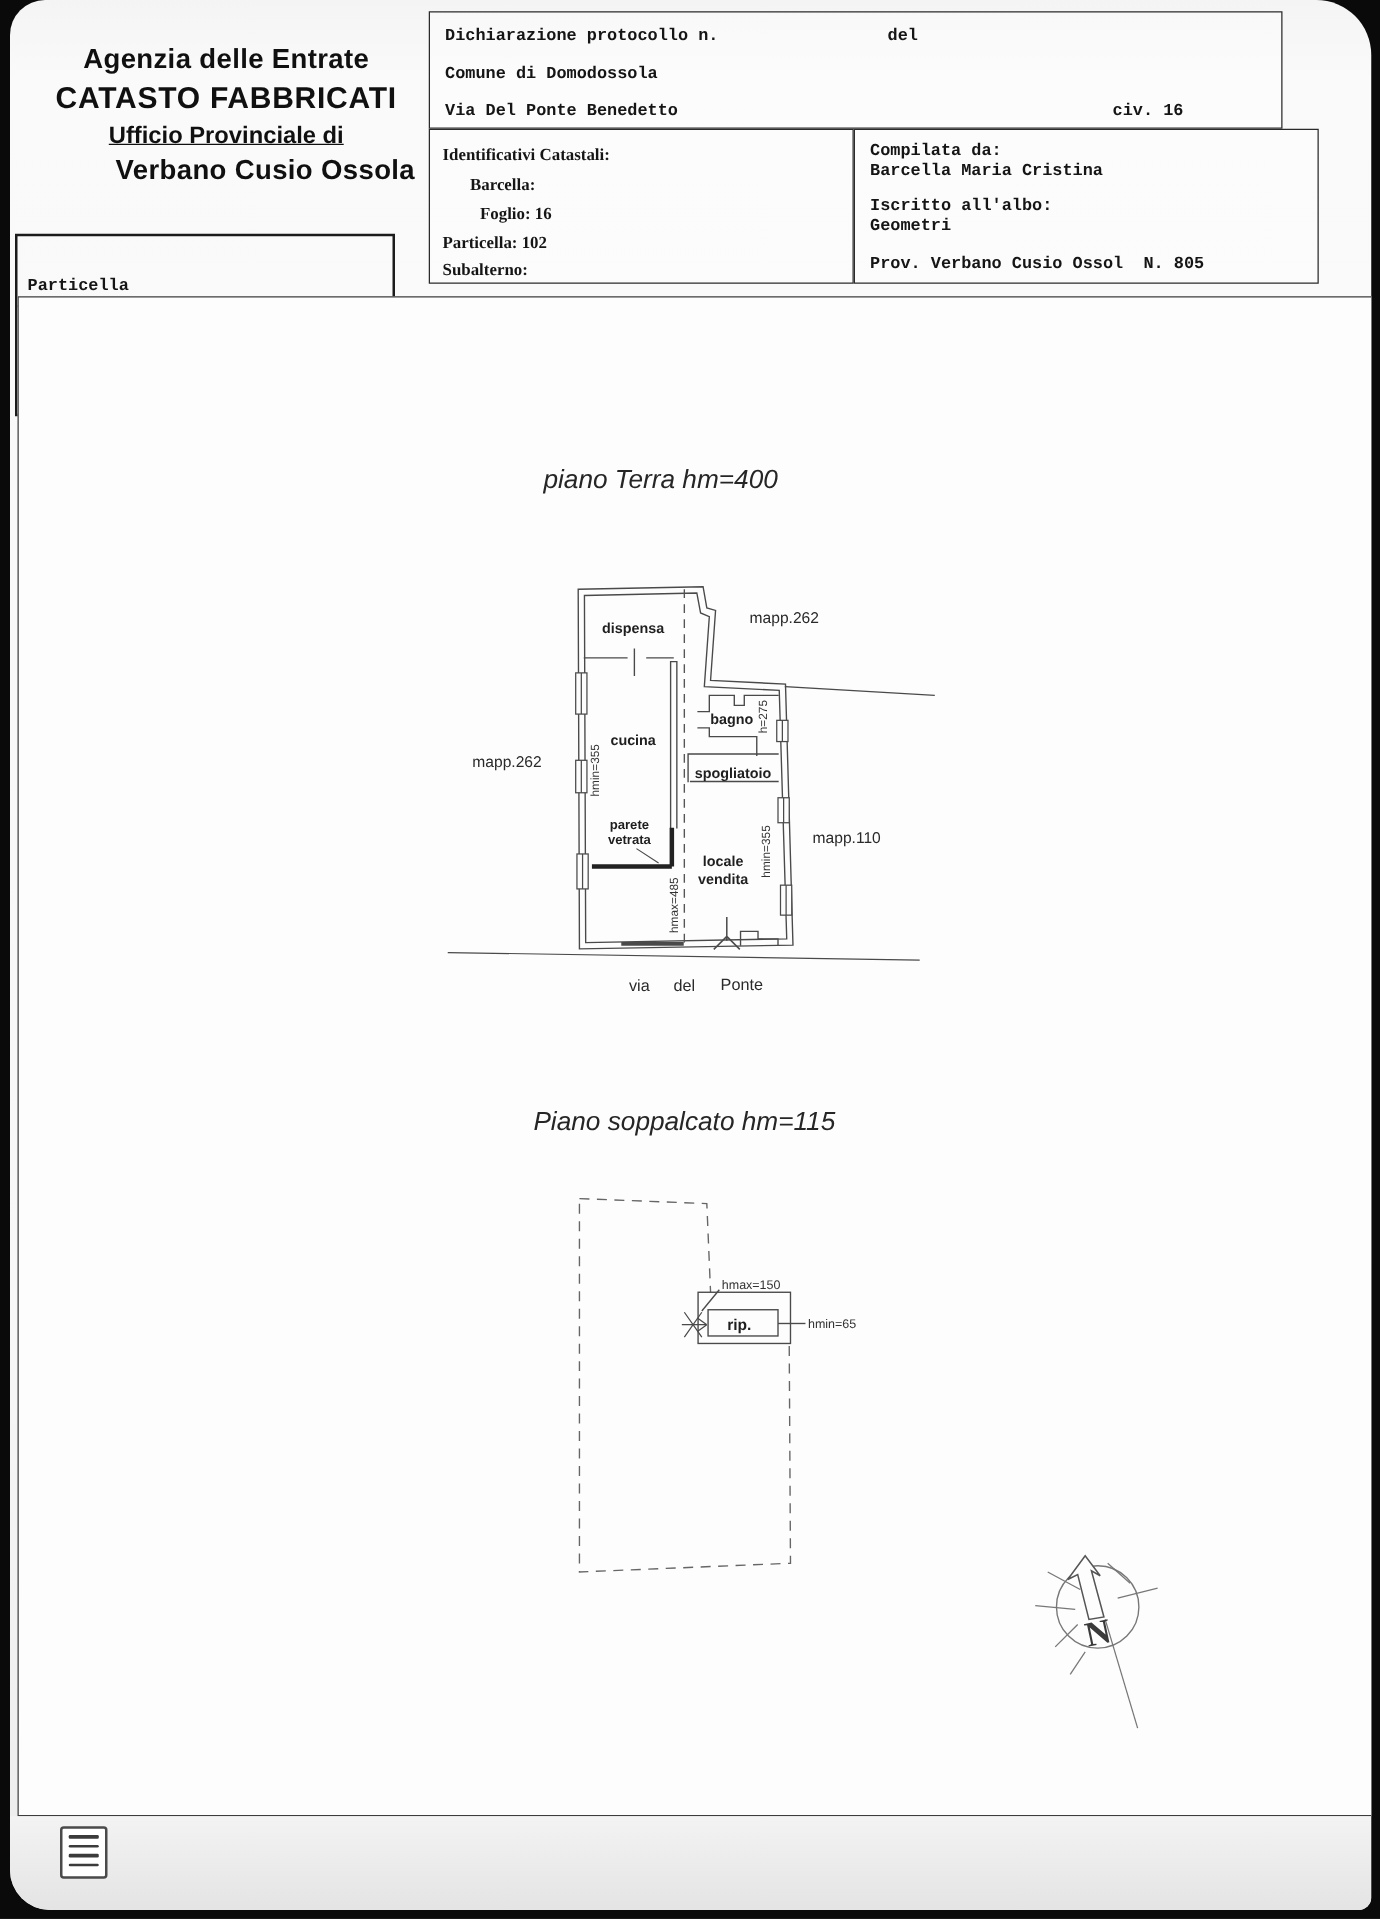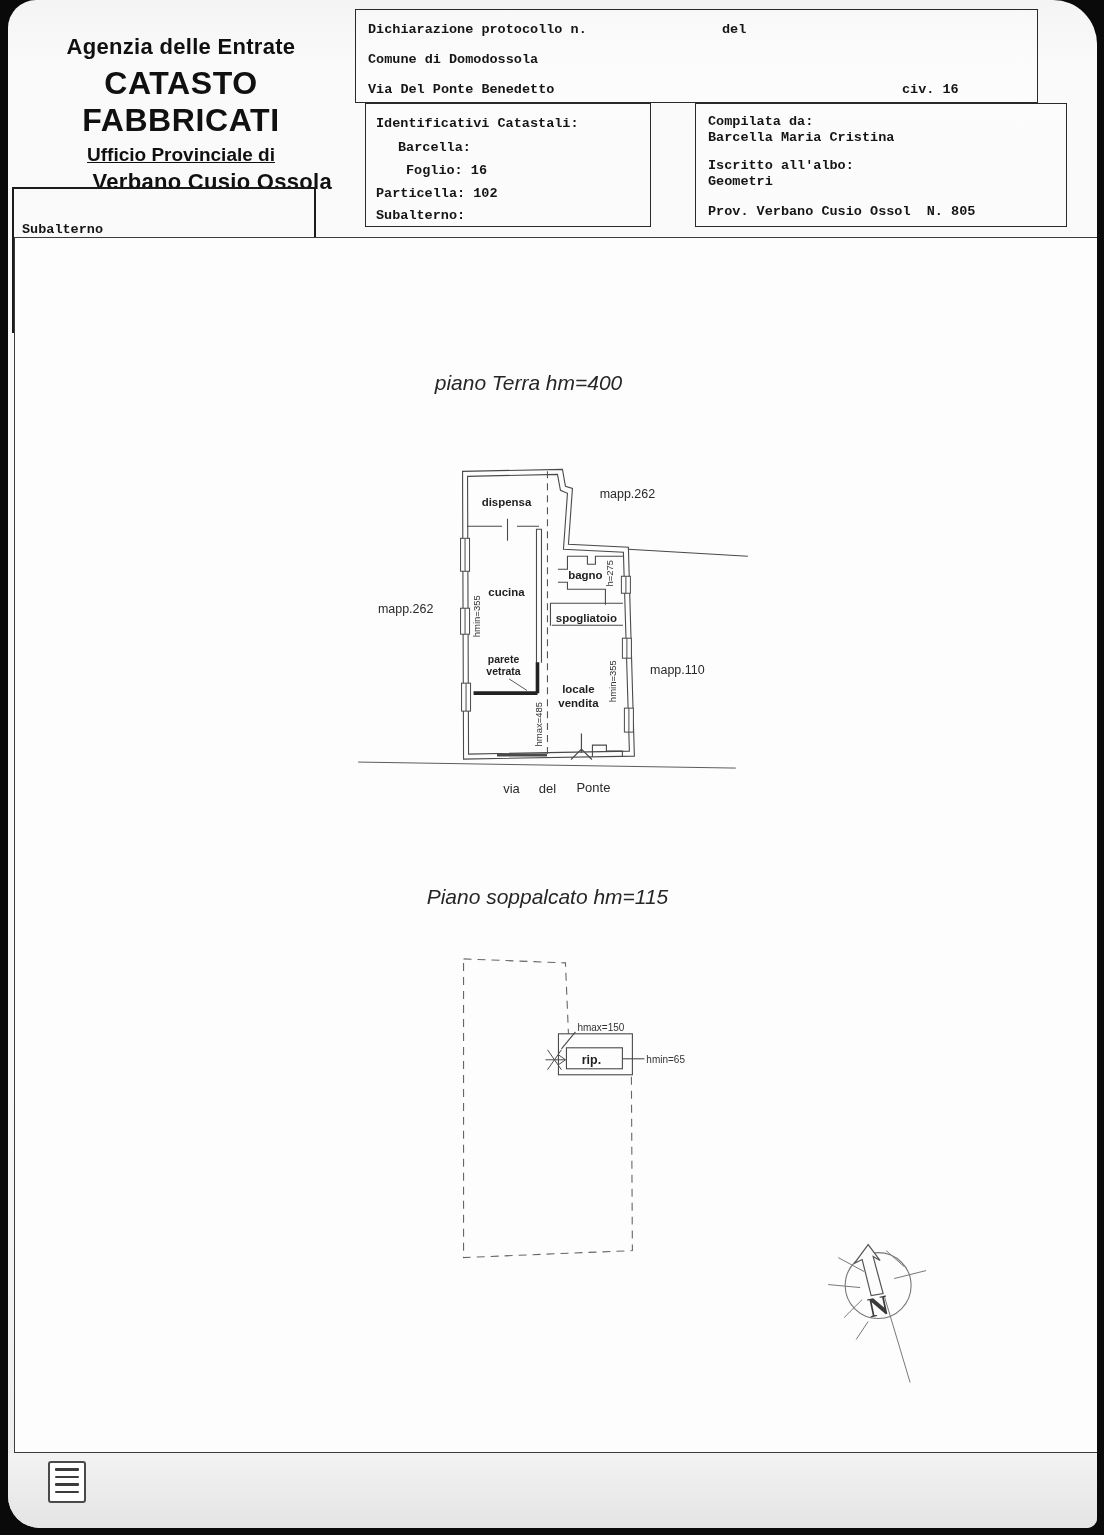--- a/index.html
+++ b/index.html
@@ -5,33 +5,33 @@
   html,body{margin:0;padding:0;background:#0a0a0a;}
   body{width:1104px;height:1535px;position:relative;overflow:hidden;
        font-family:"Liberation Sans",sans-serif;}
   .page{position:absolute;left:8px;top:0;right:7px;bottom:7px;
         background:linear-gradient(180deg,#f4f4f4 0%,#fafafa 4%,#f7f7f7 70%,#ececec 100%);
         border-radius:28px 44px 10px 32px;overflow:hidden;}
   .abs{position:absolute;}
   
   .agency{left:22px;top:34px;width:302px;text-align:center;color:#101010;}
   .agency .l1{font-size:22px;font-weight:700;letter-spacing:.3px;}
-  .agency .l2{font-size:32px;font-weight:700;letter-spacing:.6px;margin-top:5px;}
+  .agency .l2{font-size:24px;font-weight:700;letter-spacing:.6px;margin-top:5px;}
   .agency .l3{font-size:19px;font-weight:700;margin-top:5px;text-decoration:underline;}
   .agency .l4{font-size:22px;font-weight:700;margin-top:3px;letter-spacing:.3px;text-align:right;}
   
-  .box{border:1.6px solid #2a2a2a;background:rgba(255,255,255,.35);box-sizing:border-box;margin-left:12px;}
+  .box{border:1.6px solid #2a2a2a;background:rgba(255,255,255,.35);box-sizing:border-box;}
   .mono{font-family:"Liberation Mono",monospace;font-weight:700;font-size:13.5px;
         color:#151515;white-space:pre;}
   .plani{left:4px;top:187px;width:300px;border:2.2px solid #1b1b1b;}
   .plani .r1{height:22px;border-bottom:2.4px solid #1b1b1b;padding:3px 0 0 8px;}
   .plani .r2{height:22px;padding:3px 0 0 6px;position:relative;}
   .plani .scala{position:absolute;left:170px;top:3px;}
   .decl{left:335px;top:9px;width:683px;height:94px;}
-  .cata{left:345px;top:103px;width:286px;height:124px;}
+  .cata{left:335px;top:103px;width:340px;height:124px;font-family:Liberation Serif, serif;}
   .comp{left:675px;top:103px;width:372px;height:124px;}
   
   .sheet{left:6px;top:237px;width:1093px;height:1216px;border:1.6px solid #3c3c3c;
          box-sizing:border-box;background:#fdfdfd;}
   .sheet svg{position:absolute;left:0;top:0;}
   
   .footer{left:0;top:1453px;right:0;bottom:0;background:linear-gradient(180deg,#f3f3f3,#e4e4e4);}
   .doc-icon{position:absolute;left:40px;top:8px;width:38px;height:42px;background:#fff;
             border:2px solid #4a4a4a;border-radius:3px;box-sizing:border-box;
             display:flex;flex-direction:column;justify-content:flex-start;
@@ -52,21 +52,21 @@
 <div class="page">
 
   <div class="abs agency">
     <div class="l1">Agenzia delle Entrate</div>
     <div class="l2">CATASTO FABBRICATI</div>
     <div class="l3">Ufficio Provinciale di</div>
     <div class="l4">Verbano Cusio Ossola</div>
   </div>
 
   <div class="abs plani mono">
-    <div class="r1">Subalterno</div>
+    <div class="r1">Particella</div>
     <div class="r2">
       <span>Scheda n. 1</span>
       <span class="scala">Scala 1:200</span>
     </div>
   </div>
 
   <div class="abs box decl mono">
     <span class="abs" style="left:12px;top:12px">Dichiarazione protocollo n.</span>
     <span class="abs" style="left:366px;top:12px">del</span>
     <span class="abs" style="left:12px;top:42px">Comune di Domodossola</span>

